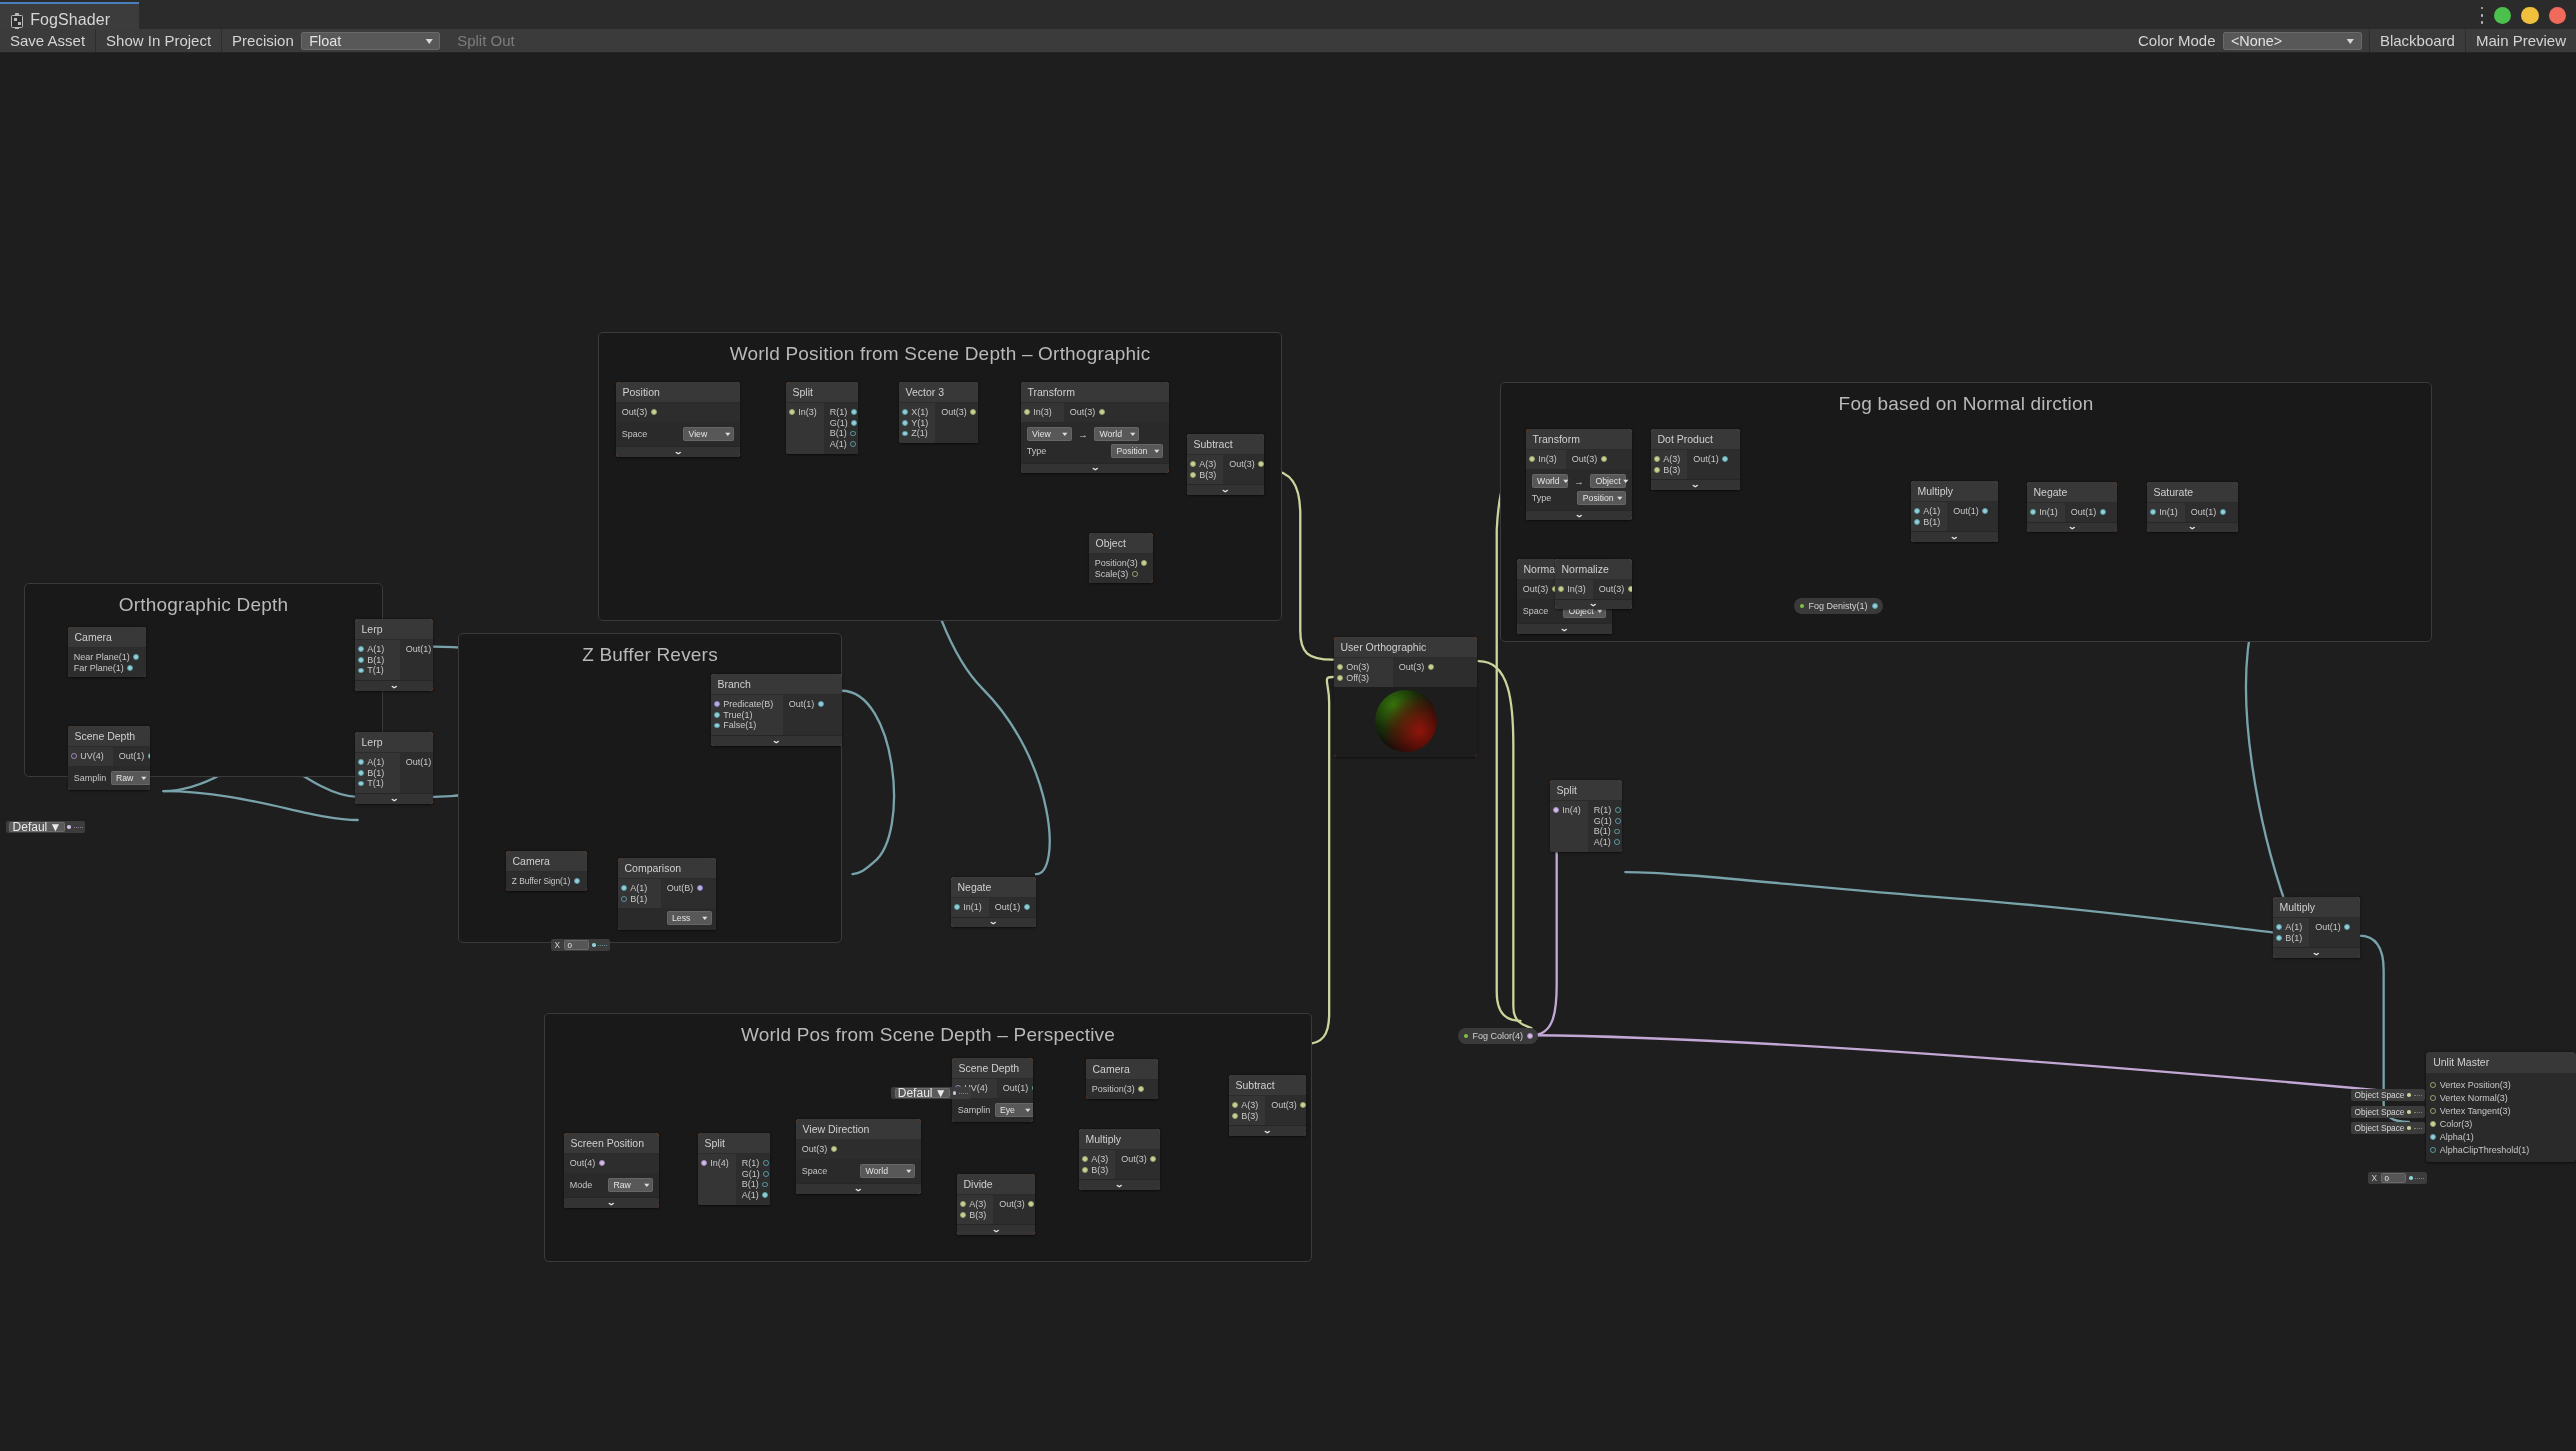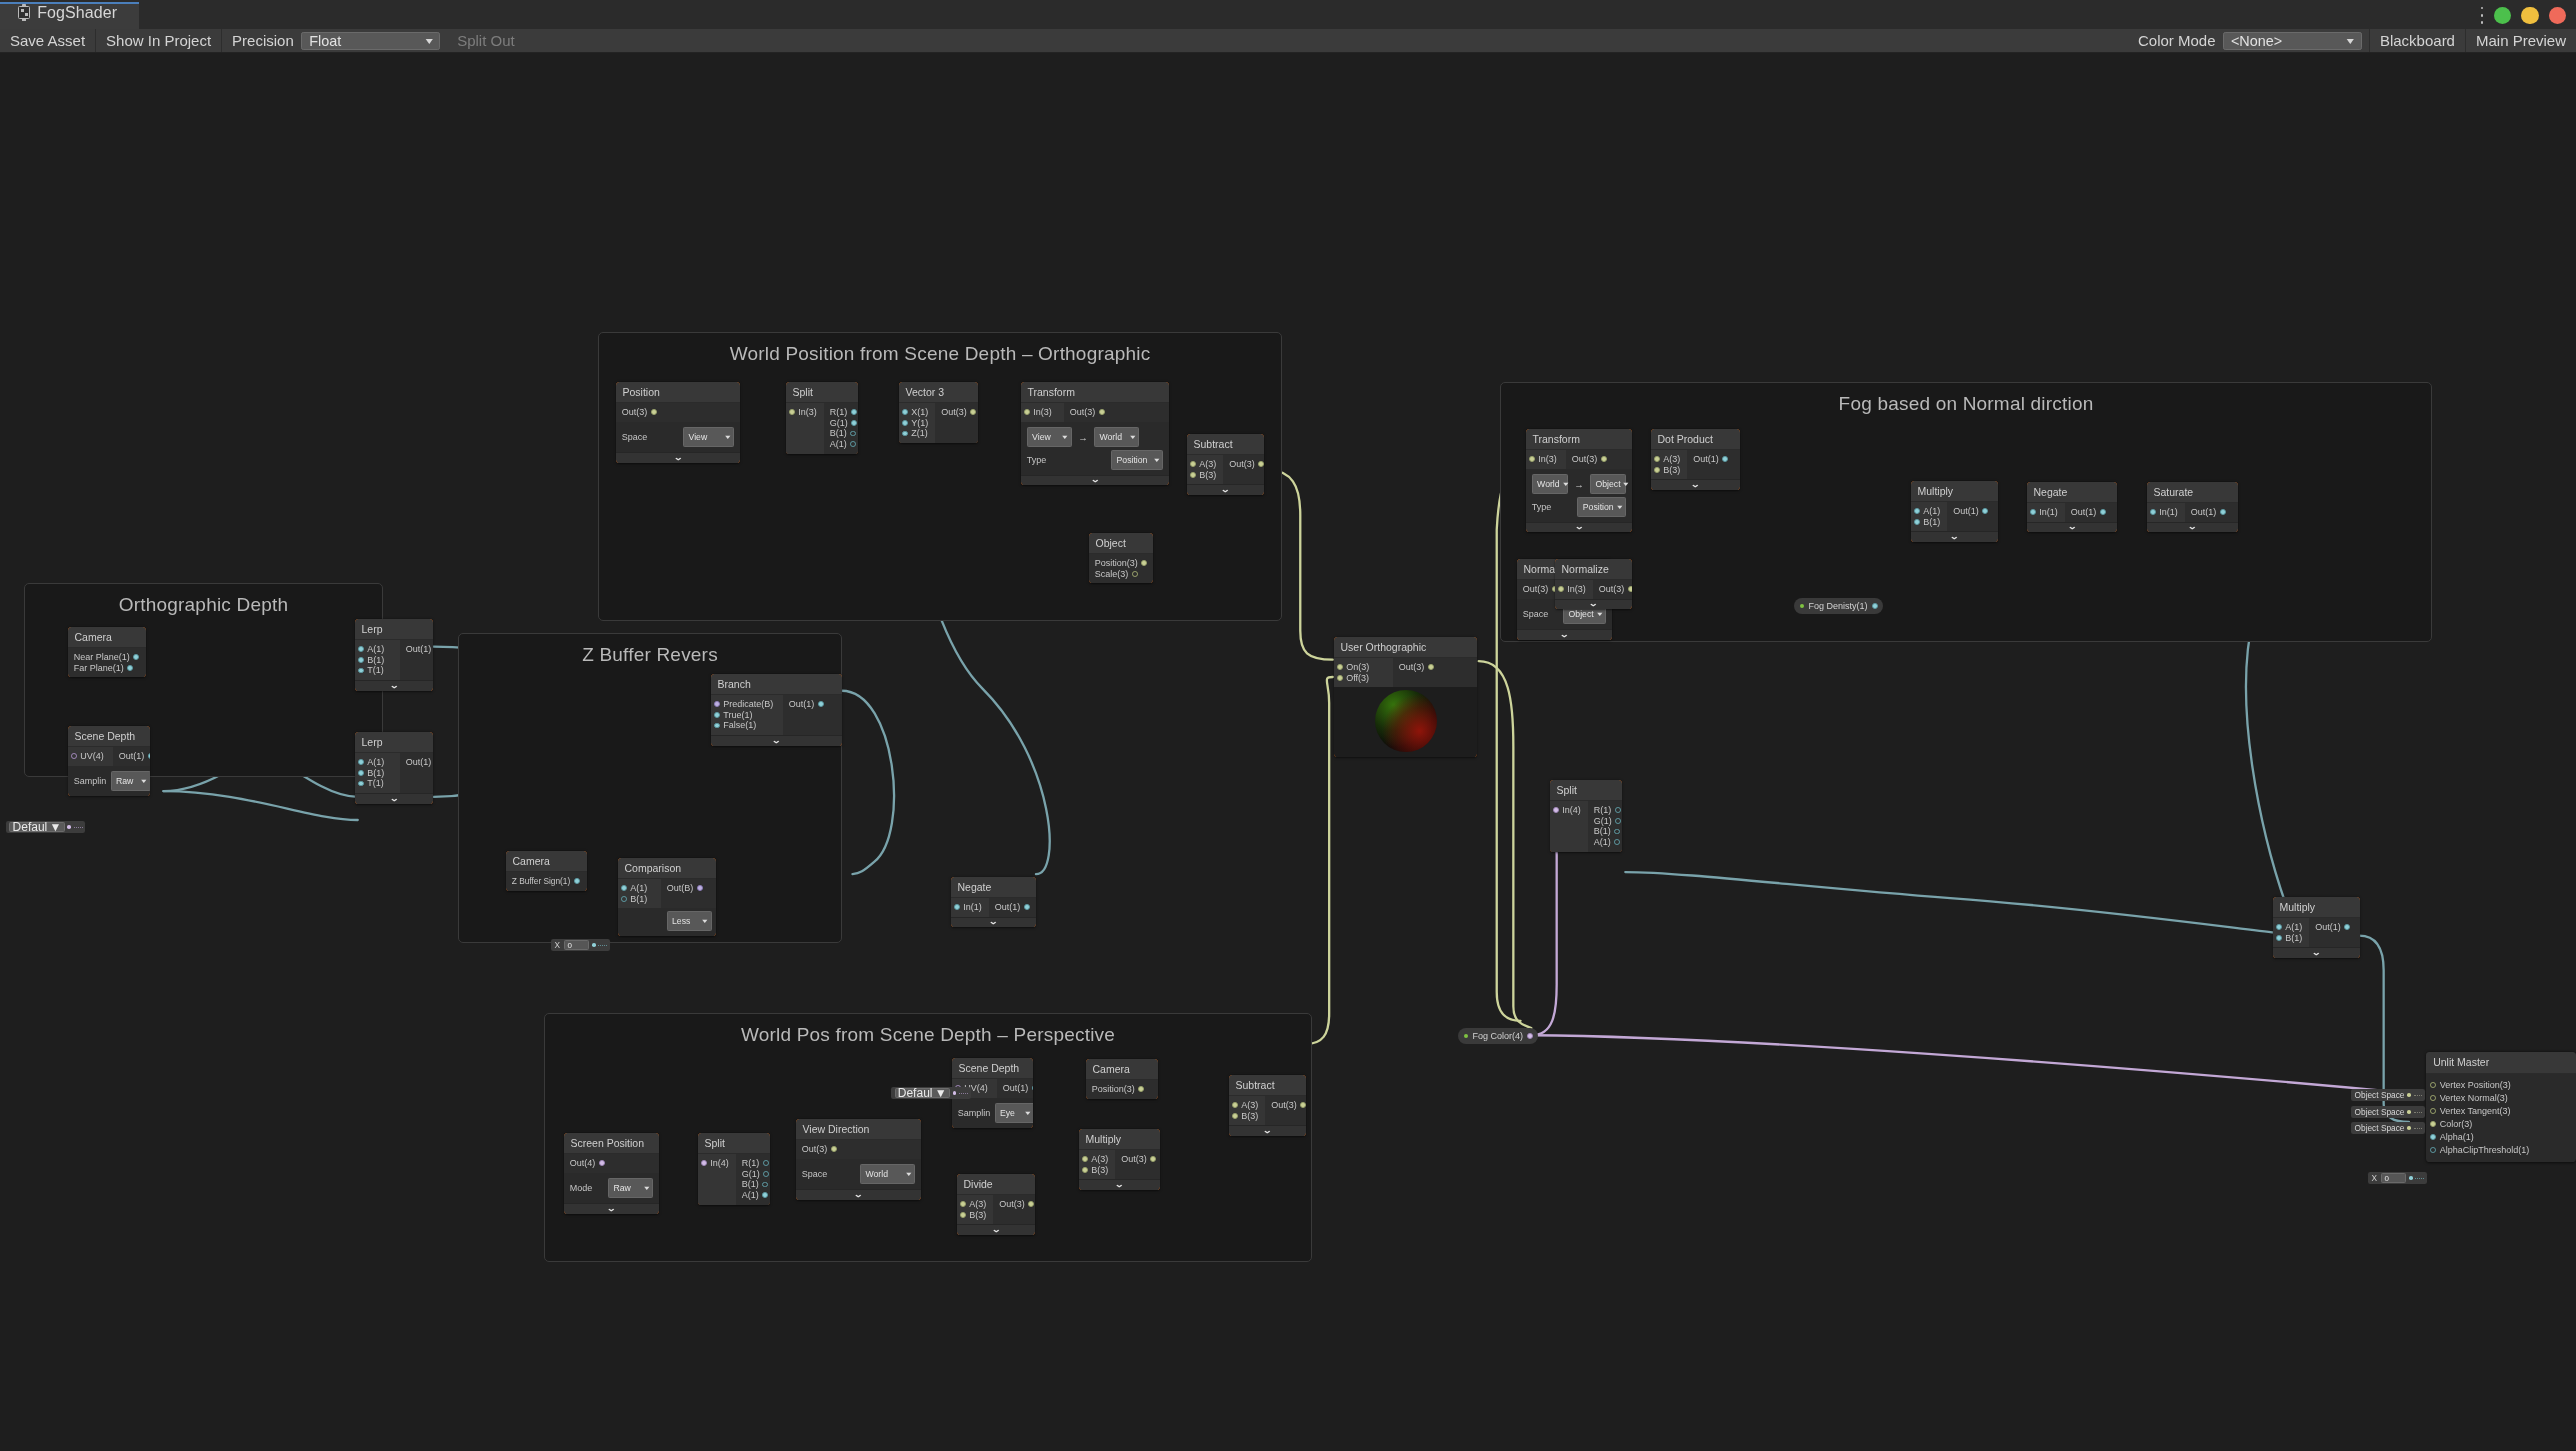--- a/index.html
+++ b/index.html
@@ -13,21 +13,21 @@
   }
 
   
   #titlebar {
     position:absolute; left:0; top:0; width:2576px; height:29px;
     background:#2b2b2b;
   }
   #tab {
     position:absolute; left:0; top:2.2px; width:139px; height:27px;
     background:#3c3c3c; border-top:2.2px solid #4b7fbb;
-    display:flex; align-items:flex-start; padding-left:17px; gap:5.8px;
+    display:flex; align-items:flex-end; padding-left:10px; gap:5.8px;
   }
   #tab .tab-label { font-size:16px; color:#d6d6d6; letter-spacing:0.1px; }
   .shader-icon { width:14.4px; height:16px; position:relative; }
   .shader-icon .body { position:absolute; left:1.4px; top:2.2px; width:11.6px; height:12.3px;
     border:1.4px solid #b9b9b9; border-radius:1.4px; background:#2f2f2f;}
   .shader-icon .dot1 { position:absolute; left:4.3px; top:5px; width:2.9px; height:2.9px; background:#b9b9b9;}
   .shader-icon .dot2 { position:absolute; left:8px; top:8.7px; width:2.9px; height:2.9px; background:#b9b9b9;}
   .shader-icon .clip { position:absolute; left:5px; top:0px; width:4.3px; height:2.9px; background:#b9b9b9; border-radius:0.7px;}
   .shader-icon .foot { position:absolute; left:5px; top:14.4px; width:4.3px; height:2.2px; background:#b9b9b9;}
 
@@ -102,21 +102,21 @@
   .slot.v1.empty { background:transparent; }
   .slot.v4 { border-color:#a188ba; background:#d2bce6; }
   .slot.v4.empty { background:transparent; }
   .slot.bool { border-color:#8c7dbb; background:#bdb0e0; }
 
   .node-body { background:#2a2a2a; padding:3.6px 5.8px 2.9px 5.8px; }
   .ctrl-row { display:flex; align-items:center; gap:4.3px; margin:2.2px 0; font-size:9px;}
   .ctrl-label { color:#c6c6c6; flex:0 0 auto; }
   .dd {
     background:#585858; border:0.7px solid #666; border-radius:1.4px;
-    height:20px; display:flex; align-items:center; justify-content:space-between;
+    height:14px; display:flex; align-items:center; justify-content:space-between;
     padding:0 2.9px 0 4.3px; color:#e4e4e4; font-size:8.7px; min-width:38px;
   }
   .dd .caret { font-size:5.8px; transform:scaleX(1.5); color:#ddd; margin-left:2.9px;}
   .arrow-sep { color:#cfcfcf; font-size:9.4px; padding:0 2.2px;}
   .node-foot {
     background:#333333; height:10.8px;
     display:flex; align-items:center; justify-content:center;
     border-top:0.7px solid #262626;
   }
   .chev { color:#e6e6e6; font-size:8px; line-height:1; font-weight:bold; transform:scaleX(1.5);}

